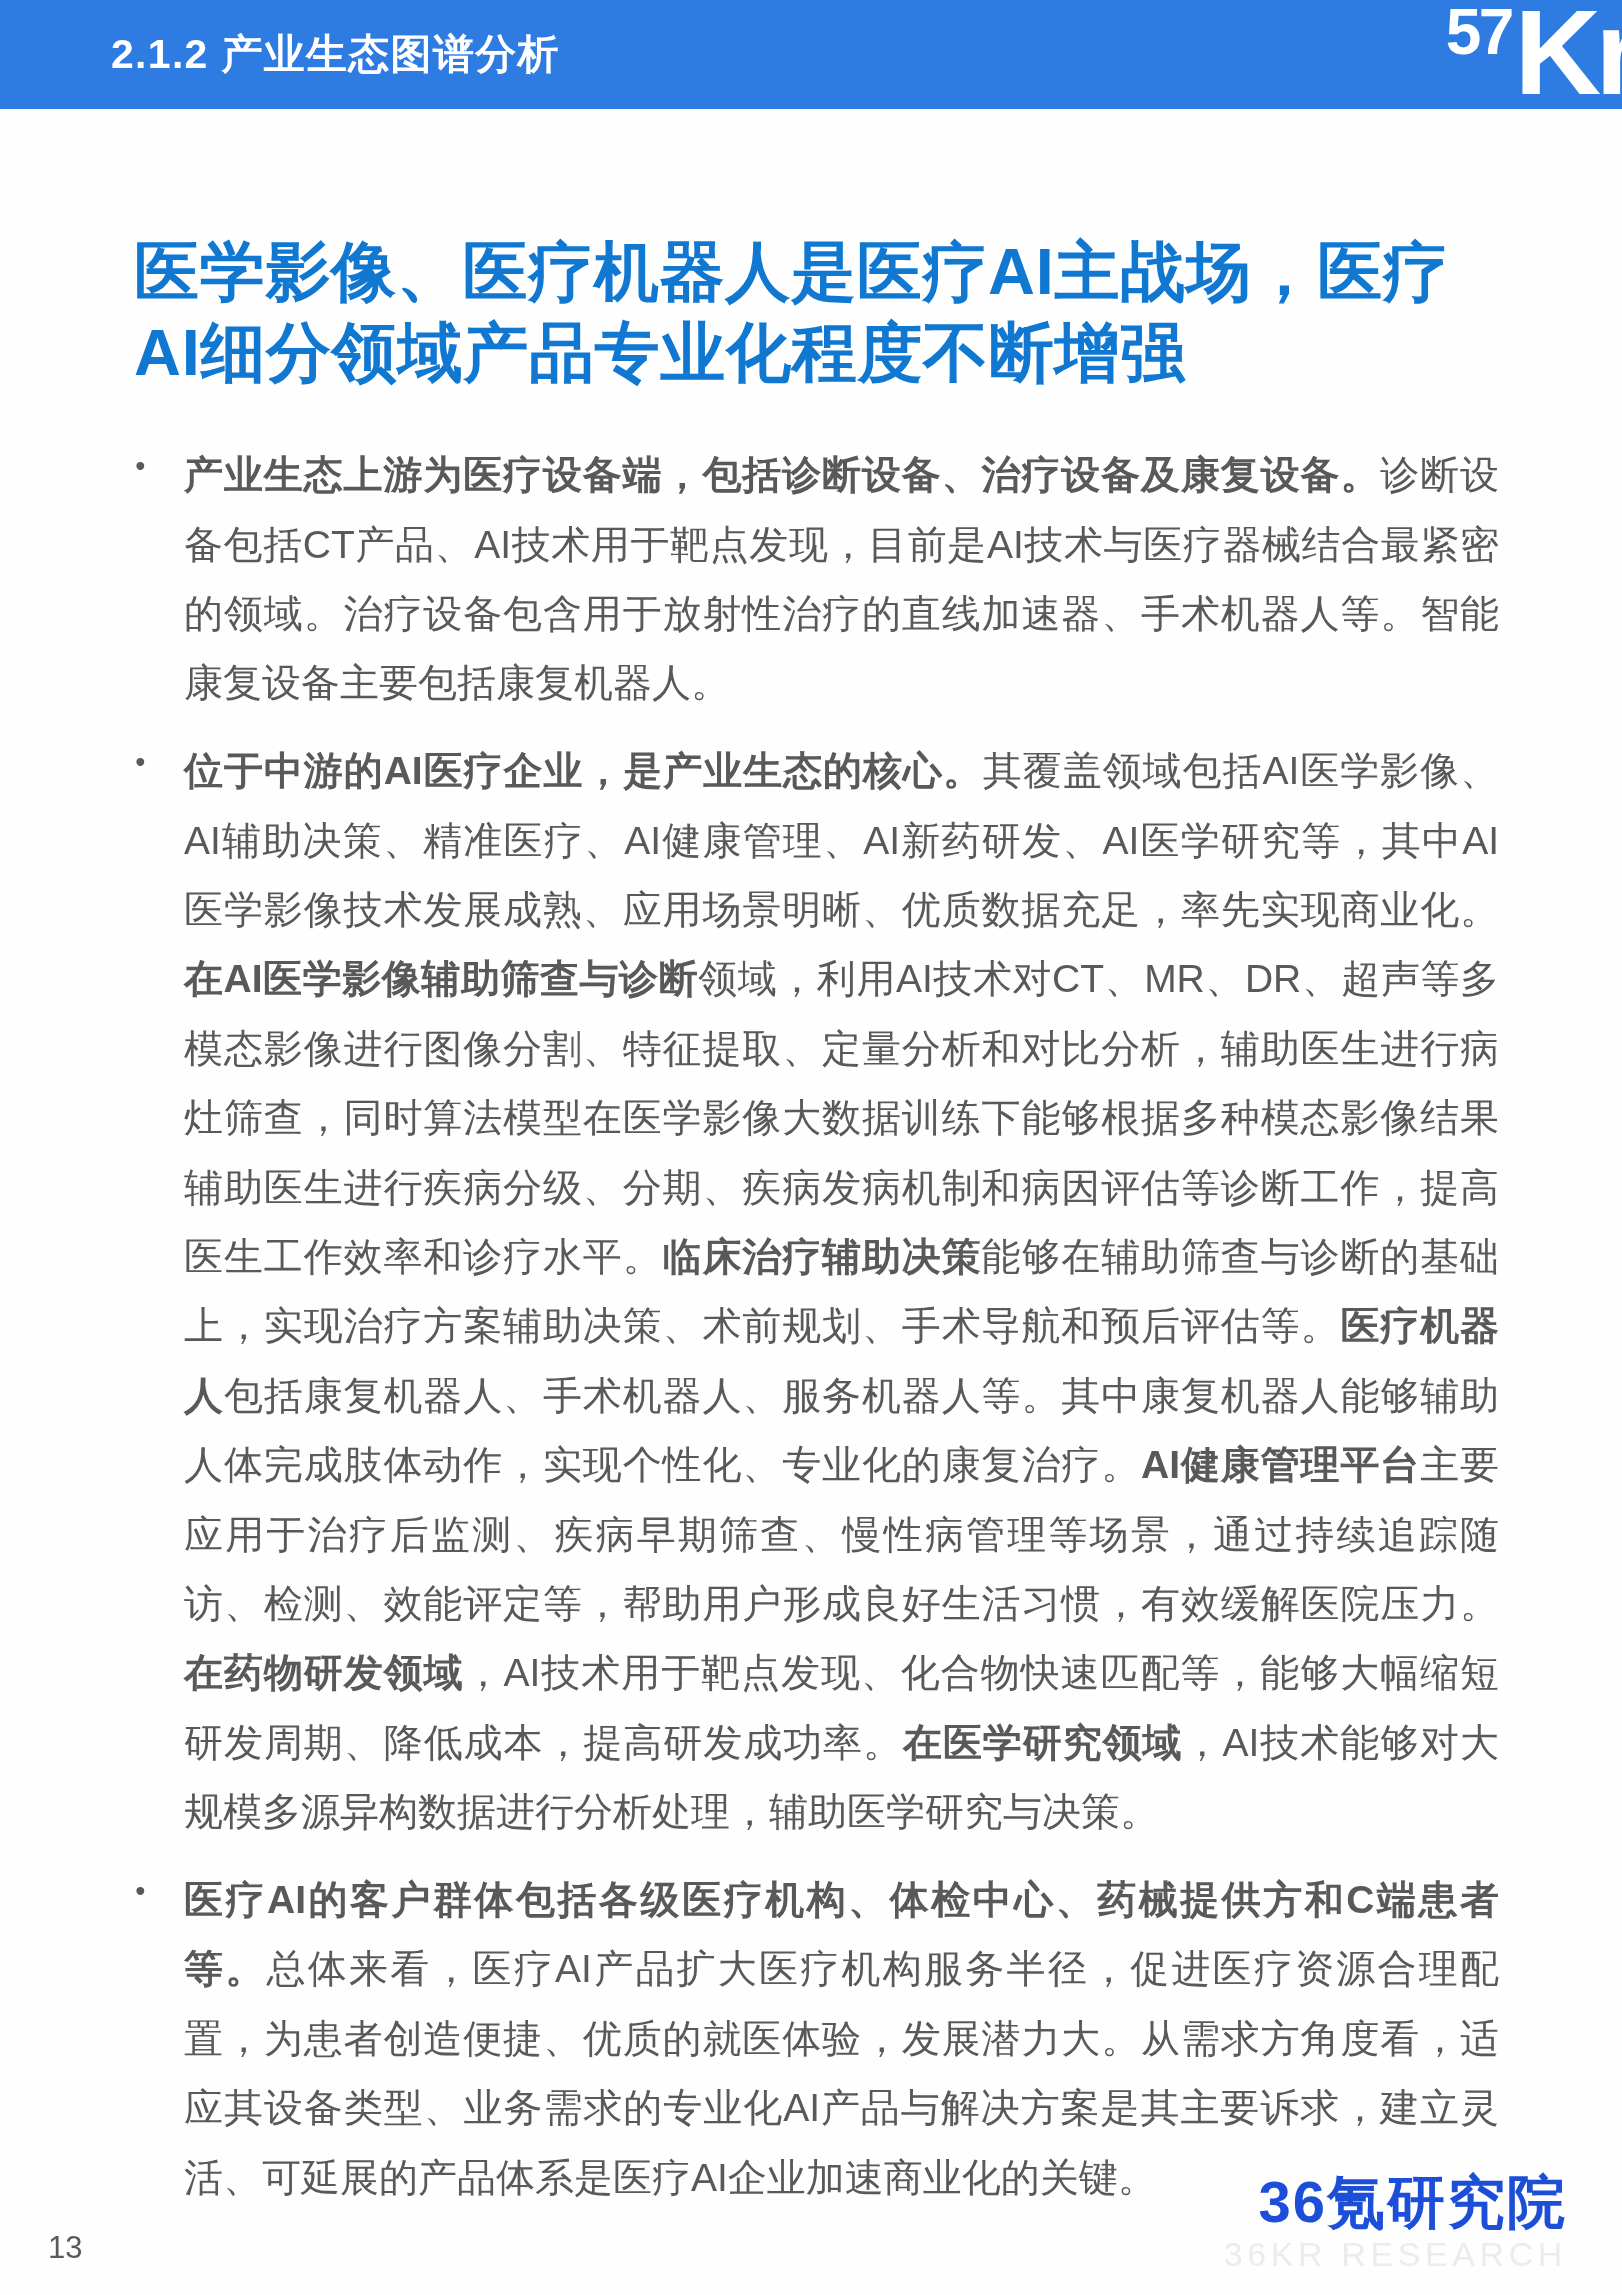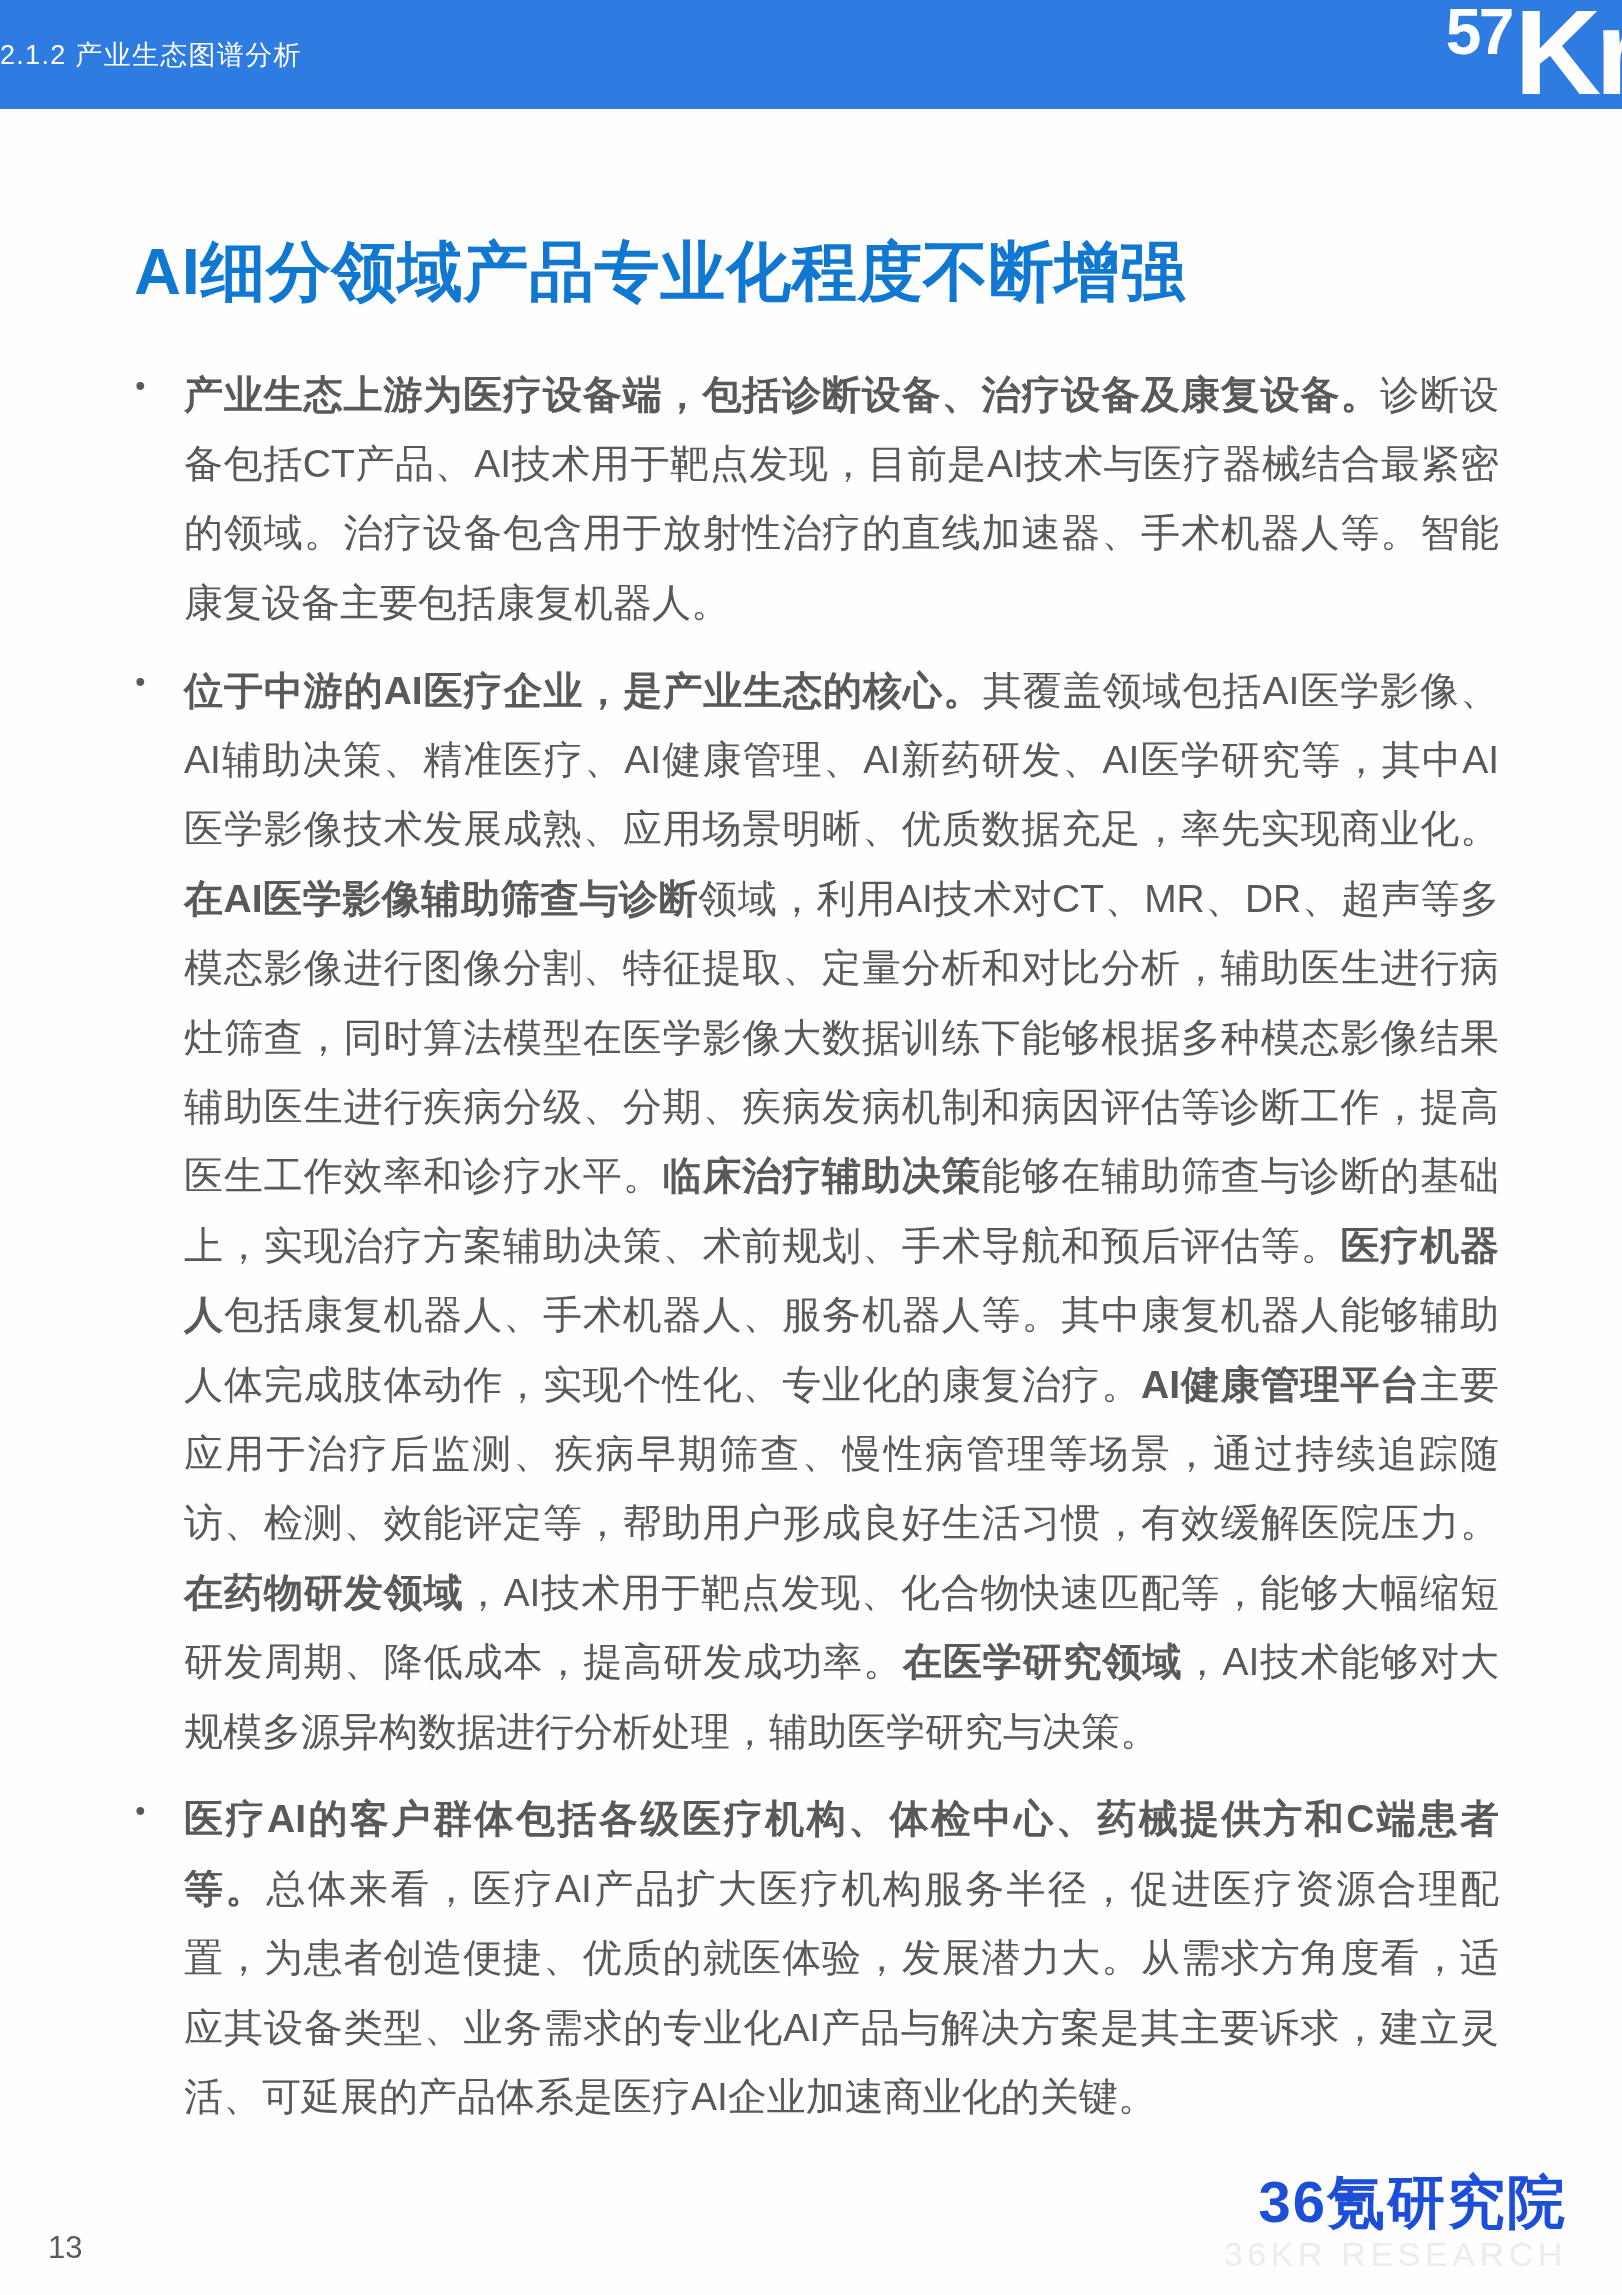--- a/index.html
+++ b/index.html
@@ -15,22 +15,23 @@
   
   .topbar {
     position: relative;
     height: 109px;
     background: #2E7BE2;
     display: flex;
     align-items: center;
     overflow: hidden;
   }
   .topbar .section-title {
-    font-size: 27px;
-    font-weight: normal;
+    margin-left: 111px;
+    font-size: 41px;
+    font-weight: bold;
     color: #FFFFFF;
     letter-spacing: 1.3px;
   }
   .logo {
     position: absolute;
     top: 2.6px;
     right: -13px;
     display: flex;
     align-items: flex-start;
     color: #FFFFFF;
@@ -113,20 +114,21 @@
   <div class="topbar">
     <div class="section-title">2.1.2 产业生态图谱分析</div>
     <div class="logo">
       <span class="n36">57</span>
       <span class="kr">Kr</span>
     </div>
   </div>
 
   <div class="content">
     <h1 class="page-title">
+      <span>医学影像、医疗机器人是医疗AI主战场，医疗</span>
       <span>AI细分领域产品专业化程度不断增强</span>
     </h1>
 
     <ul class="bullets" id="bullets">
         <li><span class="marker">•</span><span class="seg-b">产业生态上游为医疗设备端，包括诊断设备、治疗设备及康复设备。</span><span class="seg-r">诊断设备包括CT产品、AI技术用于靶点发现，目前是AI技术与医疗器械结合最紧密的领域。治疗设备包含用于放射性治疗的直线加速器、手术机器人等。智能康复设备主要包括康复机器人。</span></li>
         <li><span class="marker">•</span><span class="seg-b">位于中游的AI医疗企业，是产业生态的核心。</span><span class="seg-r">其覆盖领域包括AI医学影像、AI辅助决策、精准医疗、AI健康管理、AI新药研发、AI医学研究等，其中AI医学影像技术发展成熟、应用场景明晰、优质数据充足，率先实现商业化。</span><span class="seg-b">在AI医学影像辅助筛查与诊断</span><span class="seg-r">领域，利用AI技术对CT、MR、DR、超声等多模态影像进行图像分割、特征提取、定量分析和对比分析，辅助医生进行病灶筛查，同时算法模型在医学影像大数据训练下能够根据多种模态影像结果辅助医生进行疾病分级、分期、疾病发病机制和病因评估等诊断工作，提高医生工作效率和诊疗水平。</span><span class="seg-b">临床治疗辅助决策</span><span class="seg-r">能够在辅助筛查与诊断的基础上，实现治疗方案辅助决策、术前规划、手术导航和预后评估等。</span><span class="seg-b">医疗机器人</span><span class="seg-r">包括康复机器人、手术机器人、服务机器人等。其中康复机器人能够辅助人体完成肢体动作，实现个性化、专业化的康复治疗。</span><span class="seg-b">AI健康管理平台</span><span class="seg-r">主要应用于治疗后监测、疾病早期筛查、慢性病管理等场景，通过持续追踪随访、检测、效能评定等，帮助用户形成良好生活习惯，有效缓解医院压力。</span><span class="seg-b">在药物研发领域</span><span class="seg-r">，AI技术用于靶点发现、化合物快速匹配等，能够大幅缩短研发周期、降低成本，提高研发成功率。</span><span class="seg-b">在医学研究领域</span><span class="seg-r">，AI技术能够对大规模多源异构数据进行分析处理，辅助医学研究与决策。</span></li>
         <li><span class="marker">•</span><span class="seg-b">医疗AI的客户群体包括各级医疗机构、体检中心、药械提供方和C端患者等。</span><span class="seg-r">总体来看，医疗AI产品扩大医疗机构服务半径，促进医疗资源合理配置，为患者创造便捷、优质的就医体验，发展潜力大。从需求方角度看，适应其设备类型、业务需求的专业化AI产品与解决方案是其主要诉求，建立灵活、可延展的产品体系是医疗AI企业加速商业化的关键。</span></li>
       </ul>
   </div>
 

